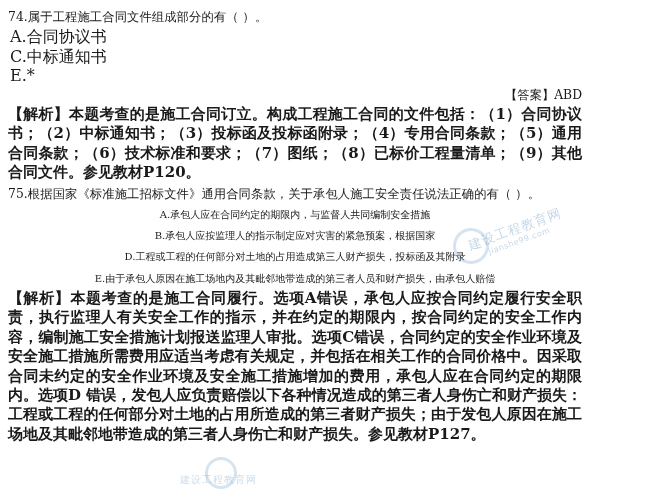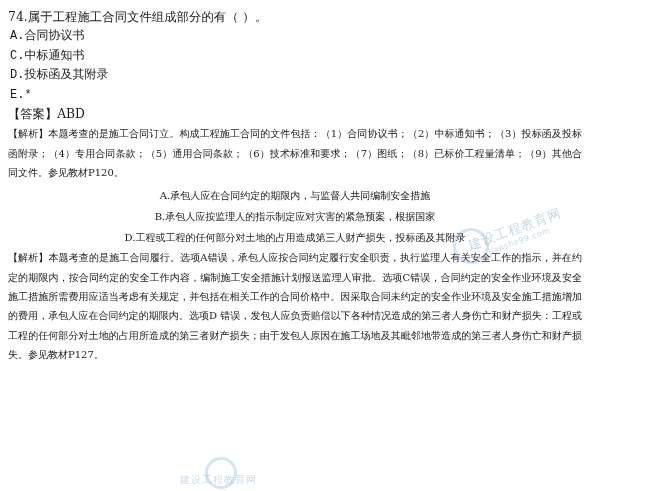--- a/index.html
+++ b/index.html
@@ -25,36 +25,37 @@
   .q-block {
     margin-bottom: 2px;
   }
   .line {
     font-size: 12.3px;
     line-height: 19.4px;
     letter-spacing: 0.1px;
     white-space: nowrap;
   }
   .opt {
-    font-size: 12px;
+    font-size: 16px;
     line-height: 19.4px;
     padding-left: 2px;
     white-space: nowrap;
-    font-family: Liberation Mono, monospace;
   }
   .para {
-    font-size: 10px;
+    font-size: 15px;
     line-height: 19.4px;
     text-align: justify;
     text-justify: inter-ideograph;
+    font-weight: bold;
   }
   .ans {
     font-size: 12.3px;
     line-height: 19.4px;
     white-space: nowrap;
+    text-align: right;
   }
   .q75-opt {
     font-size: 10px;
     line-height: 21.2px;
     white-space: nowrap;
     text-align: center;
   }
   .watermark {
     position: absolute;
     color: rgba(120, 160, 200, 0.30);
@@ -112,30 +113,31 @@
 </style>
 </head>
 <body>
 
 <div class="page">
 
   <div class="q-block">
     <div class="line">74.属于工程施工合同文件组成部分的有（   ）。</div>
     <div class="opt">A.合同协议书</div>
     <div class="opt">C.中标通知书</div>
-    <div class="opt">D.投标函及其附录</div>
     <div class="opt">E.*</div>
     <div class="ans">【答案】ABD</div>
     <div class="para">【解析】本题考查的是施工合同订立。构成工程施工合同的文件包括：（1）合同协议书；（2）中标通知书；（3）投标函及投标函附录；（4）专用合同条款；（5）通用合同条款；（6）技术标准和要求；（7）图纸；（8）已标价工程量清单；（9）其他合同文件。参见教材P120。</div>
   </div>
 
   <div class="q-block">
+    <div class="line">75.根据国家《标准施工招标文件》通用合同条款，关于承包人施工安全责任说法正确的有（   ）。</div>
     <div class="q75-opt">A.承包人应在合同约定的期限内，与监督人共同编制安全措施</div>
     <div class="q75-opt">B.承包人应按监理人的指示制定应对灾害的紧急预案，根据国家</div>
     <div class="q75-opt">D.工程或工程的任何部分对土地的占用造成第三人财产损失，投标函及其附录</div>
+    <div class="q75-opt">E.由于承包人原因在施工场地内及其毗邻地带造成的第三者人员和财产损失，由承包人赔偿</div>
     <div class="para">【解析】本题考查的是施工合同履行。选项A错误，承包人应按合同约定履行安全职责，执行监理人有关安全工作的指示，并在约定的期限内，按合同约定的安全工作内容，编制施工安全措施计划报送监理人审批。选项C错误，合同约定的安全作业环境及安全施工措施所需费用应适当考虑有关规定，并包括在相关工作的合同价格中。因采取合同未约定的安全作业环境及安全施工措施增加的费用，承包人应在合同约定的期限内。选项D 错误，发包人应负责赔偿以下各种情况造成的第三者人身伤亡和财产损失：工程或工程的任何部分对土地的占用所造成的第三者财产损失；由于发包人原因在施工场地及其毗邻地带造成的第三者人身伤亡和财产损失。参见教材P127。</div>
   </div>
 
   <div class="wm-ring2"></div>
   <div class="watermark wm1">
     <span class="big">建设工程教育网</span>
     <span class="small">jianshe99.com</span>
   </div>
   <div class="wm-ring"></div>
   <div class="watermark wm2">建设工程教育网</div>

